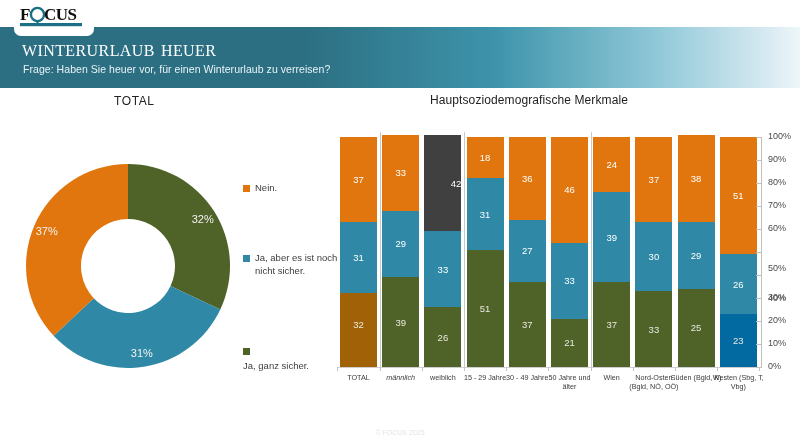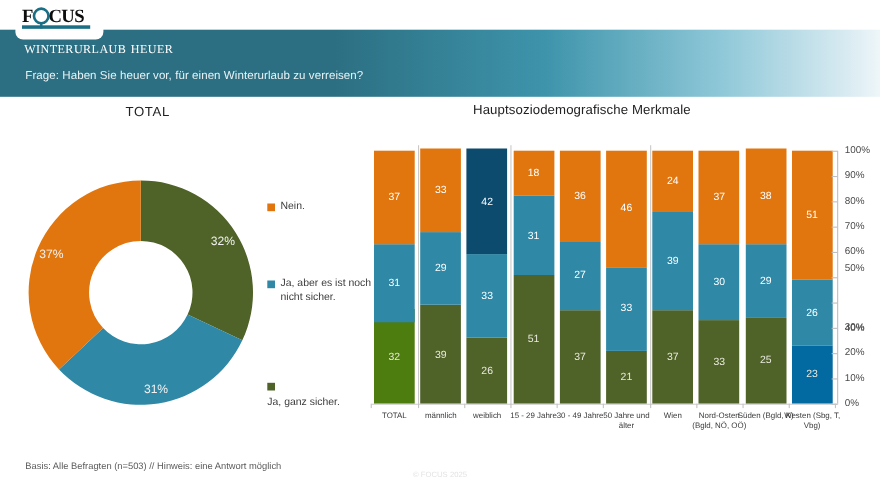--- a/index.html
+++ b/index.html
@@ -22,21 +22,21 @@
   .logo-plate {
     position: absolute; left: 14px; top: 0px; width: 80px; height: 36px;
     background: #ffffff; border-bottom-left-radius: 7px; border-bottom-right-radius: 7px;
     z-index: 5;
   }
   .logo-wrap {
     position: absolute; left: 20px; top: 3px; width: 70px; height: 26px; z-index: 6;
   }
   .page-title {
     position: absolute; left: 22px; top: 36px;
-    color: #ffffff; font-size: 15px; letter-spacing: 0.4px;
+    color: #ffffff; font-size: 23px; letter-spacing: 0.4px;
     font-variant: small-caps; text-transform: lowercase;
     font-weight: 400;
     font-family: "Liberation Serif", serif;
   }
   .page-subtitle {
     position: absolute; left: 23px; top: 63px;
     color: #e8f3f6; font-size: 10.5px; font-weight: 400; letter-spacing: 0.05px;
   }
 
   
@@ -146,21 +146,21 @@
       <span class="legend-text">Ja, aber es ist noch nicht sicher.</span>
     </div>
     <div class="legend-item" id="lg-2">
       <span class="legend-swatch" id="sw-2" style="background: rgb(79, 98, 40);"></span>
       <span class="legend-text">Ja, ganz sicher.</span>
     </div>
   </div>
 
   <div class="bars-area" id="bars-area">
       <div class="bar-col" style="left: 2px;">
-        <div class="seg green" style="background: #4d7c0f; height: 86px; bottom: 0px;">
+        <div class="seg green" style="background: #a16207; height: 86px; bottom: 0px;">
           <span>32</span>
         </div>
         <div class="seg" style="background: rgb(46, 136, 166); height: 71.3px; bottom: 73.6px;">
           <span>31</span>
         </div>
         <div class="seg" style="background: rgb(226, 118, 14); height: 85.1px; bottom: 144.9px;">
           <span>37</span>
         </div>
       </div>
       <div class="bar-col" style="left: 44.2px;">
@@ -174,21 +174,21 @@
           <span>33</span>
         </div>
       </div>
       <div class="bar-col" style="left: 86.4px;">
         <div class="seg green" style="background: rgb(79, 98, 40); height: 59.8px; bottom: 0px;">
           <span>26</span>
         </div>
         <div class="seg" style="background: rgb(46, 136, 166); height: 75.9px; bottom: 59.8px;">
           <span>33</span>
         </div>
-        <div class="seg" style="background: #0c4a6e; height: 96.6px; bottom: 135.7px;">
+        <div class="seg" style="background: #404040; height: 96.6px; bottom: 135.7px; justify-content: flex-end;">
           <span>42</span>
         </div>
       </div>
       <div class="bar-col" style="left: 128.6px;">
         <div class="seg green" style="background: rgb(79, 98, 40); height: 117.3px; bottom: 0px;">
           <span>51</span>
         </div>
         <div class="seg" style="background: rgb(46, 136, 166); height: 71.3px; bottom: 117.3px;">
           <span>31</span>
         </div>
@@ -273,52 +273,51 @@
       <div class="axis-label" style="top: 367px;">0%</div>
       <div class="axis-tick" style="top: 344px;"></div>
       <div class="axis-label" style="top: 344px;">10%</div>
       <div class="axis-tick" style="top: 321px;"></div>
       <div class="axis-label" style="top: 321px;">20%</div>
       <div class="axis-tick" style="top: 298px;"></div>
       <div class="axis-label" style="top: 298px;">30%</div>
       <div class="axis-tick" style="top: 275px;"></div>
       <div class="axis-label" style="top: 275px; margin-top: 24px;">40%</div>
       <div class="axis-tick" style="top: 252px;"></div>
-      <div class="axis-label" style="top: 244px;">50%</div>
+      <div class="axis-label" style="top: 269px;">50%</div>
       <div class="axis-tick" style="top: 229px;"></div>
       <div class="axis-label" style="top: 229px;">60%</div>
       <div class="axis-tick" style="top: 206px;"></div>
       <div class="axis-label" style="top: 206px;">70%</div>
       <div class="axis-tick" style="top: 183px;"></div>
       <div class="axis-label" style="top: 183px;">80%</div>
       <div class="axis-tick" style="top: 160px;"></div>
       <div class="axis-label" style="top: 160px; text-align: center;">90%</div>
       <div class="axis-tick" style="top: 137px;"></div>
       <div class="axis-label" style="top: 137px;">100%</div>
     </div>
   <div id="cat-holder">
       <div class="cat-tick" style="left: 337.4px;"></div>
       <div class="cat-label" style="left: 330.5px;">TOTAL</div>
       <div class="cat-tick" style="left: 379.6px;"></div>
-      <div class="cat-label" style="left: 372.7px;">männlich</div>
+      <div class="cat-label" style="left: 372.7px; font-style: italic;">männlich</div>
       <div class="cat-tick" style="left: 421.8px;"></div>
       <div class="cat-label" style="left: 414.9px;">weiblich</div>
       <div class="cat-tick" style="left: 464px;"></div>
       <div class="cat-label" style="left: 457.1px;">15 - 29 Jahre</div>
       <div class="cat-tick" style="left: 506.2px;"></div>
       <div class="cat-label" style="left: 499.3px;">30 - 49 Jahre</div>
       <div class="cat-tick" style="left: 548.4px;"></div>
       <div class="cat-label" style="left: 541.5px;">50 Jahre und älter</div>
       <div class="cat-tick" style="left: 590.6px;"></div>
       <div class="cat-label" style="left: 583.7px;">Wien</div>
       <div class="cat-tick" style="left: 632.8px;"></div>
       <div class="cat-label" style="left: 625.9px;">Nord-Osten (Bgld, NÖ, OÖ)</div>
       <div class="cat-tick" style="left: 675px;"></div>
       <div class="cat-label" style="left: 668.1px;">Süden (Bgld, K)</div>
       <div class="cat-tick" style="left: 717.2px;"></div>
       <div class="cat-label" style="left: 710.3px;">Westen (Sbg, T, Vbg)</div>
       <div class="cat-tick" style="left: 759.4px;"></div>
     </div>
 
-  <div class="footer-basis">Basis: Alle Befragten (n=503) // Hinweis: eine Antwort möglich</div>
   <div class="footer-copy">© FOCUS 2025</div>
 
 </div>
 
 </body></html>

